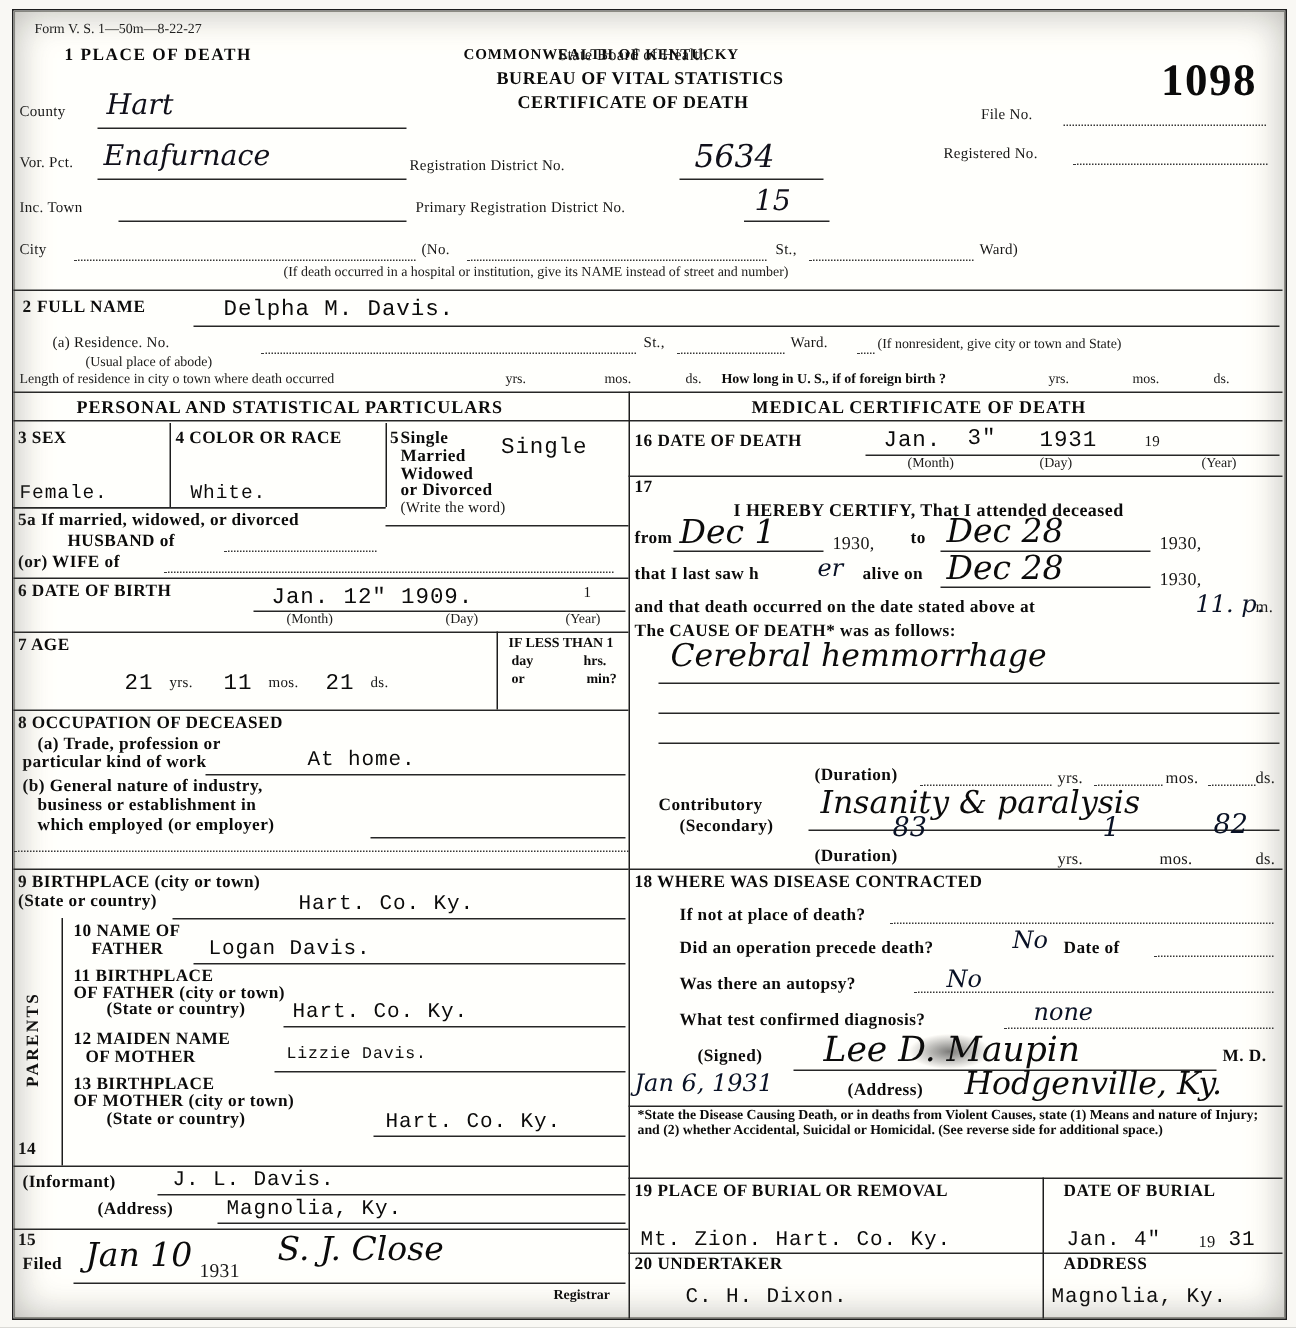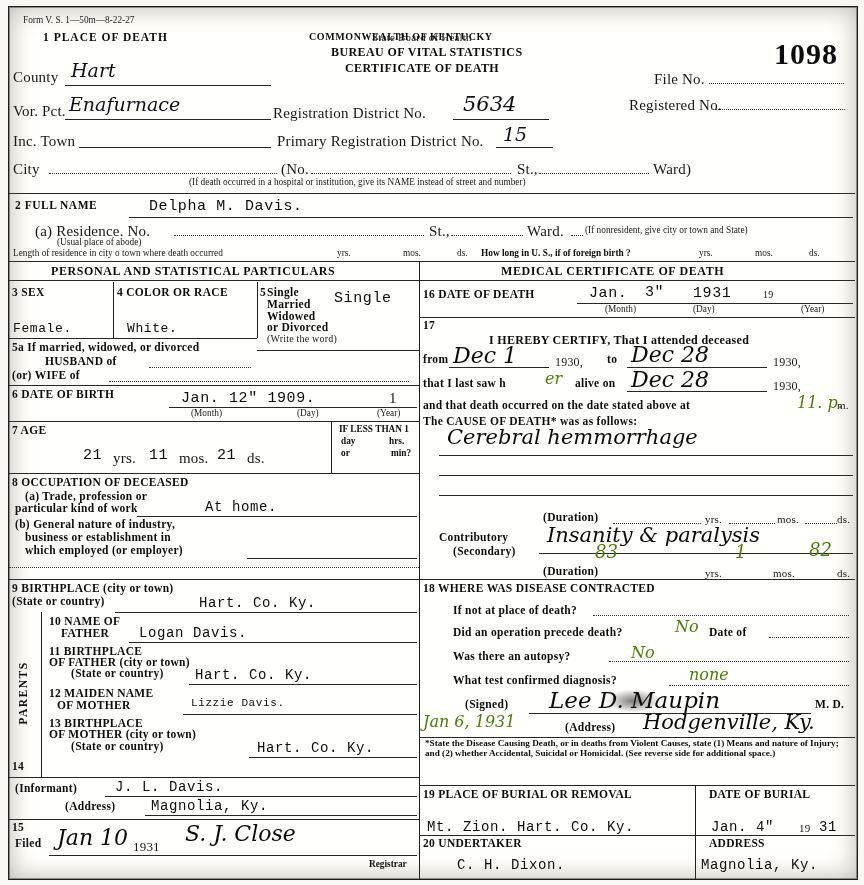--- a/index.html
+++ b/index.html
@@ -12,27 +12,27 @@
     filter:contrast(1.05);
   }
   .sheet{
     position:absolute;left:8px;top:6px;width:848px;height:872px;
     background:#fbfaf6;
     border:1px solid #222;
     box-shadow:0 0 0 1px #9b9b95 inset;
   }
   
   .t{position:absolute;white-space:nowrap;}
-  .lbl{font-family:"Liberation Serif",serif;font-size:15px;color:#1b1b1b;letter-spacing:.2px;}
+  .lbl{font-family:"Liberation Serif",serif;font-size:10px;color:#1b1b1b;letter-spacing:.2px;}
   .lblb{font-family:"Liberation Serif",serif;font-size:11.5px;color:#111;font-weight:bold;letter-spacing:.3px;}
   .tiny{font-size:9.3px;color:#222;}
   .tinyb{font-size:9.3px;color:#111;font-weight:bold;}
   .typed{font-family:"Liberation Mono",monospace;font-size:13px;color:#111;letter-spacing:.6px;}
   .hand{font-family:"DejaVu Serif",serif;font-style:italic;font-size:19px;color:#15151f;}
-  .hand2{font-family:"DejaVu Serif",serif;font-style:italic;font-size:16px;color:#4d7c0f;}
+  .hand2{font-family:"DejaVu Serif",serif;font-style:italic;font-size:16px;color:#0f172a;}
   .handbig{font-family:"DejaVu Serif",serif;font-style:italic;font-size:22px;color:#111;}
   .rule{position:absolute;border-bottom:1px solid #2a2a2a;}
   .rule-d{position:absolute;border-bottom:1px dotted #3a3a3a;}
   .box{position:absolute;border:1px solid #222;}
   .bignum{font-family:"Liberation Serif",serif;font-weight:bold;font-size:30px;color:#111;letter-spacing:1px;}
   .smear{position:absolute;background:radial-gradient(ellipse at center, rgba(20,20,20,.55), rgba(20,20,20,0) 70%);}
   .grain{position:absolute;inset:0;pointer-events:none;
     background:
       linear-gradient(90deg, rgba(0,0,0,.05) 0 2px, rgba(0,0,0,0) 2px 7px),
       linear-gradient(180deg, rgba(0,0,0,.03) 0 1px, rgba(0,0,0,0) 1px 9px);

